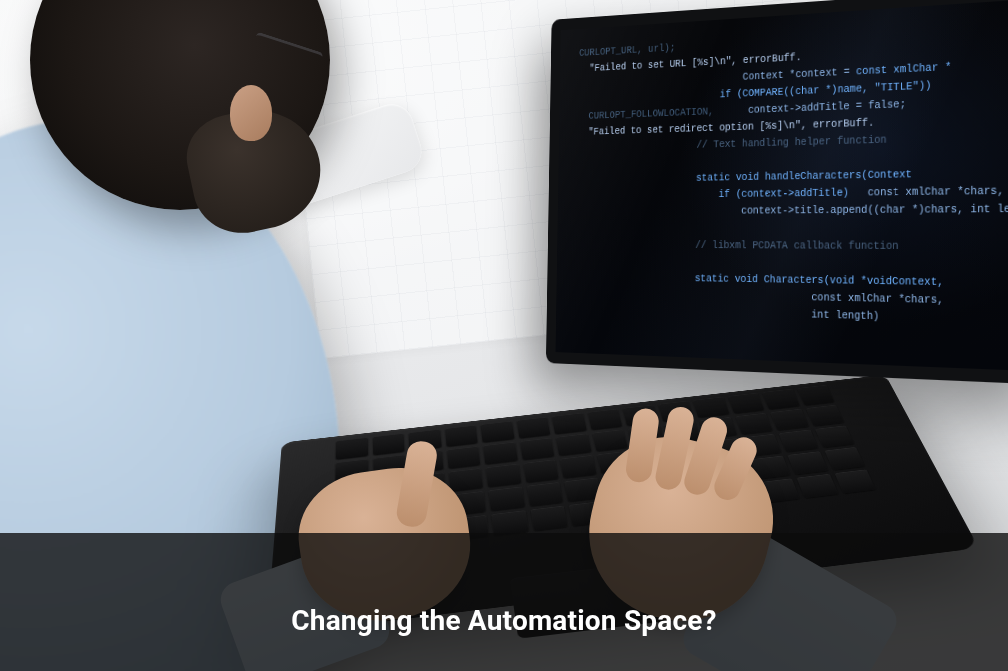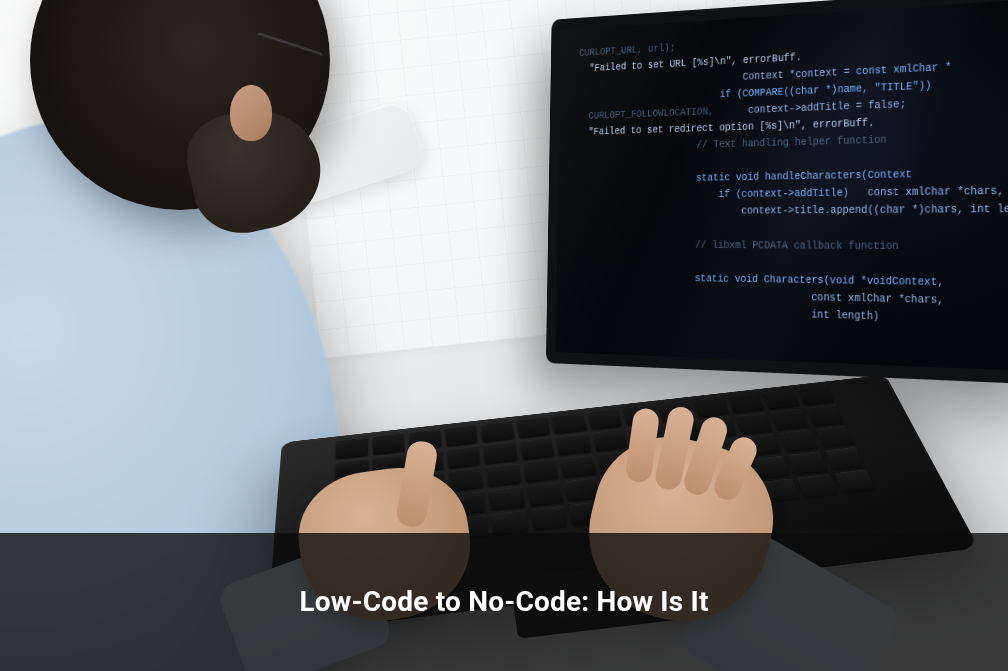--- a/index.html
+++ b/index.html
@@ -322,16 +322,17 @@
   </div>
   <div class="hand r">
     <div class="finger f1"></div>
     <div class="finger f2"></div>
     <div class="finger f3"></div>
     <div class="finger f4"></div>
   </div>
 
   <div class="caption">
     <h1>
-      <span>Low-Code to No-Code: How Is It</span><br>
+      <br>
+      <span>Changing the Automation Space?</span>
     </h1>
   </div>
 </div>
 
 </body></html>

